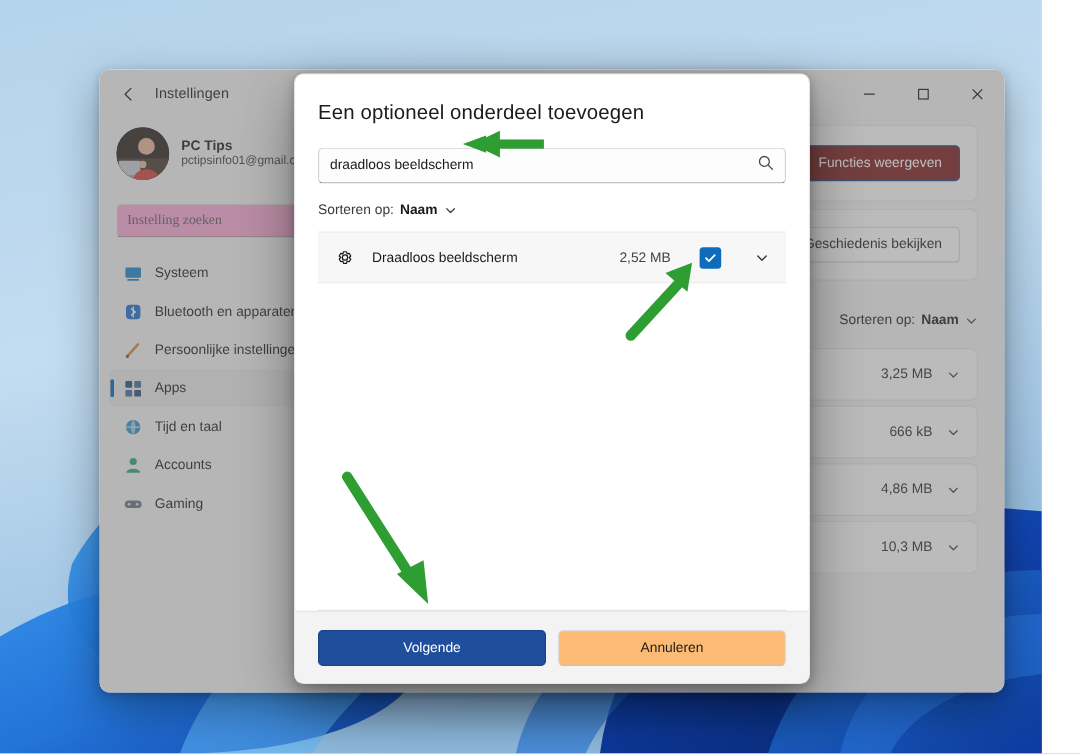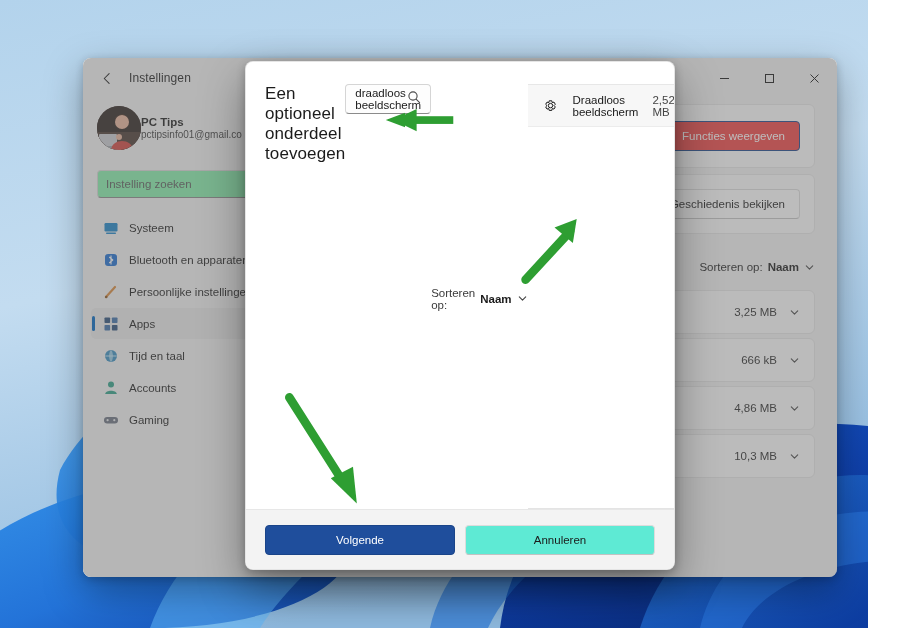--- a/index.html
+++ b/index.html
@@ -79,45 +79,47 @@
 
   
   .sidebar {
     width: 185px;
     flex: 0 0 185px;
     background: #f3f3f3;
     padding: 0 4px;
   }
   .profile {
     display: flex; align-items: center;
+    gap: 10px;
     padding: 6px 6px 6px 10px;
     margin-top: 2px;
   }
   .avatar {
     width: 44px; height: 44px;
     border-radius: 50%;
     overflow: hidden;
     flex: 0 0 44px;
     background: #3b2e2a;
     position: relative;
   }
   .avatar svg { display: block; width: 44px; height: 44px; }
   .profile-text { overflow: hidden; line-height: 1.25; }
   .profile-name { font-size: 11.5px; font-weight: bold; color: #1b1b1b; }
   .profile-mail { font-size: 10px; color: #3c3c3c; white-space: nowrap; }
 
   .search-wrap { padding: 14px 10px 6px 10px; }
   .search-box {
     height: 28px;
-    background: #86efac;
+    background: #f9a8d4;
     border: 1px solid #d8d8d8;
     border-bottom: 1px solid #8a8a8a;
     border-radius: 4px;
     display: flex; align-items: center;
     padding: 0 8px;
+    font-family: Liberation Serif, serif;
   }
   .search-box .ph { font-size: 11.5px; color: #5c5c5c; }
 
   .navlist { padding: 8px 4px 0 4px; }
   .navitem {
     height: 31px;
     display: flex; align-items: center;
     gap: 10px;
     padding-left: 12px;
     border-radius: 5px;
@@ -147,21 +149,21 @@
     border: 1px solid #e6e6e6;
     border-radius: 6px;
     min-height: 60px;
     margin-bottom: 6px;
     display: flex; align-items: center; justify-content: flex-end;
     padding: 0 14px;
   }
   .card.h64 { height: 64px; }
   .card.h56 { height: 56px; }
   .btn-accent {
-    background: #ef4444;
+    background: #7f1d1d;
     color: #ffffff;
     font-size: 11.5px;
     height: 30px;
     padding: 0 14px;
     border-radius: 4px;
     display: flex; align-items: center;
     border: 1px solid #1a4489;
   }
   .btn-plain {
     background: #fdfdfd;
@@ -208,21 +210,21 @@
     z-index: 100;
     display: flex;
     flex-direction: column;
     overflow: hidden;
     border: 1px solid rgba(0,0,0,.08);
   }
   .dlg-main {
     flex: 1;
     background: #ffffff;
     padding: 22px 19px 0 19px;
-    display: flex; flex-direction: row;
+    display: flex; flex-direction: column;
     min-height: 0;
   }
   .dlg-title {
     font-size: 17px;
     color: #1b1b1b;
     margin-bottom: 19px;
     letter-spacing: .1px;
   }
   .dlg-search {
     height: 30px;
@@ -298,21 +300,21 @@
     font-size: 11.5px;
     font-family: "Liberation Sans", sans-serif;
     cursor: pointer;
   }
   .btn-primary {
     background: #1f4e9c;
     color: #fff;
     border: 1px solid #1a4489;
   }
   .btn-secondary {
-    background: #5eead4;
+    background: #fdba74;
     color: #1b1b1b;
     border: 1px solid #dcdcdc;
     border-bottom-color: #c2c2c2;
   }
 
   
   .arrow-layer {
     position: absolute; inset: 0;
     z-index: 200;
     pointer-events: none;

